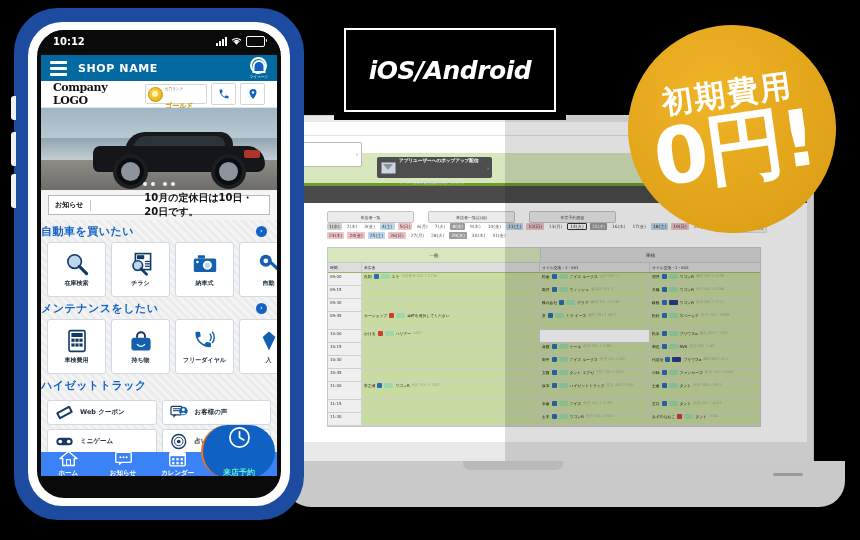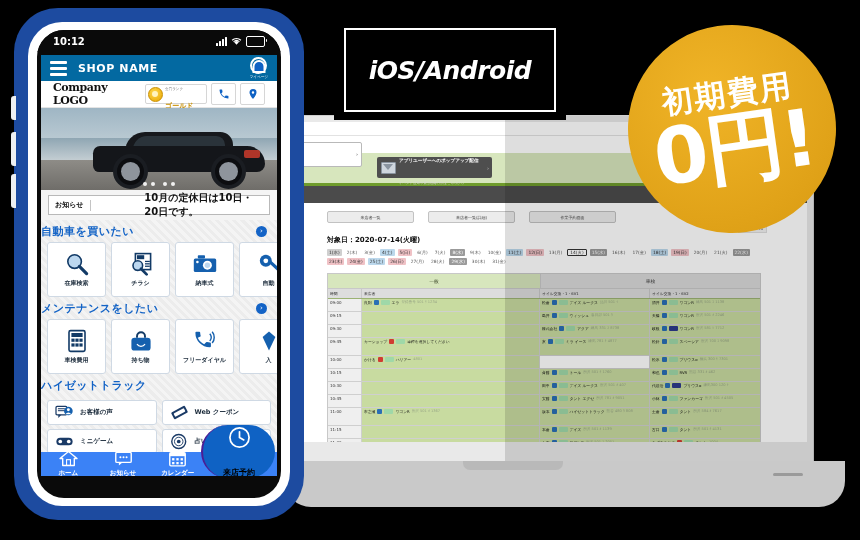--- a/index.html
+++ b/index.html
@@ -147,21 +147,21 @@
   .wide{display:flex;gap:5px;padding:0 6px;margin-top:4px;}
   .wtile{flex:1;height:25px;background:#fff;border:1px solid #cfd9e4;border-radius:3px;display:flex;align-items:center;gap:6px;padding:0 7px;box-sizing:border-box;}
   .wtile .lbl{font-size:6.5px;color:#1a2a3a;font-weight:bold;}
   .wtile svg{width:19px;height:17px;flex:0 0 auto;}
 
   .tabbar{position:absolute;left:0;right:0;bottom:0;height:24px;background:#3b82f6;display:flex;align-items:center;z-index:8;}
   .tb{flex:1;display:flex;flex-direction:column;align-items:center;gap:2px;color:#fff;}
   .tb svg{width:19px;height:17px;}
   .tb .lb{font-size:6.5px;font-weight:bold;}
   .reserve{position:absolute;right:2px;bottom:-2px;width:72px;height:53px;background:#0f62c4;border-radius:40px;
-      display:flex;flex-direction:column;align-items:center;justify-content:center;gap:18px;color:#000000;border-left:2px solid #4c1d95;z-index:9;}
+      display:flex;flex-direction:column;align-items:center;justify-content:center;gap:18px;color:#5eead4;border-left:2px solid #f97316;z-index:9;}
   .reserve svg{width:23px;height:23px;}
   .reserve .lb{font-size:8px;font-weight:bold;}
 
   
   #iosbadge{position:absolute;left:334px;top:20px;width:232px;height:100px;background:#000;
       display:flex;align-items:center;justify-content:center;z-index:30;}
   #iosbadge .inner{border:2px solid #fff;width:208px;height:80px;display:flex;flex-direction:column;
       align-items:center;justify-content:center;color:#fff;gap:1px;font-style:italic;}
   #iosbadge .l1{font-size:25px;font-weight:bold;letter-spacing:-.5px;}
   #iosbadge .l2{font-size:21px;font-weight:bold;letter-spacing:1px;}
@@ -204,21 +204,20 @@
         <div class="ls-darkbar"></div>
 
         <div class="ls-main">
           <div class="tabrow">
             <div class="tabbtn">来店者一覧</div>
             <div class="tabbtn">来店者一覧(詳細)</div>
             <div class="tabbtn">作業予約画面</div>
           </div>
           <div class="datestamp">2020-07-14</div>
 
-          <div class="targetdate">対象日：2020-07-14(火曜)</div>
 
           <div class="daystrip" id="daystrip">
               <span class="day d-gray">1(水)</span>
               <span class="day d-plain">2(木)</span>
               <span class="day d-plain">3(金)</span>
               <span class="day d-blue">4(土)</span>
               <span class="day d-pink">5(日)</span>
               <span class="day d-plain">6(月)</span>
               <span class="day d-plain">7(火)</span>
               <span class="day d-dark">8(水)</span>
@@ -662,38 +661,38 @@
               <span class="lbl">入</span>
             </div>
           </div>
 
           <div class="secthead">
             <span class="t">ハイゼットトラック</span>
           </div>
           <div class="wide">
             <div class="wtile">
               <svg viewBox="0 0 24 22">
+                <g transform="rotate(-28 12 11)">
+                    <rect x="2" y="6" width="20" height="10" rx="1.6" fill="#1a3a66"></rect>
+                    <rect x="4.5" y="8.5" width="15" height="5" rx="1" fill="#fff"></rect>
+                  </g>
+              </svg>
+              <span class="lbl">Web クーポン</span>
+            </div>
+            <div class="wtile">
+              <svg viewBox="0 0 24 22">
                 <rect x="1" y="3" width="14" height="11" rx="1.4" fill="#fff" stroke="#1a3a66" stroke-width="1.6"></rect>
                 <path d="M4 14 L4 18 L8 14Z" fill="#1a3a66"></path>
                 <rect x="3.5" y="5.5" width="9" height="1.3" fill="#1a3a66"></rect>
                   <rect x="3.5" y="8" width="9" height="1.3" fill="#1a3a66"></rect>
                 <circle cx="17" cy="9" r="5.6" fill="#1560ae"></circle>
                   <circle cx="17" cy="7.4" r="1.9" fill="#fff"></circle>
                 <path d="M13.4 13.2a4 4 0 0 1 7.2 0z" fill="#fff"></path>
               </svg>
               <span class="lbl">お客様の声</span>
-            </div>
-            <div class="wtile">
-              <svg viewBox="0 0 24 22">
-                <g transform="rotate(-28 12 11)">
-                    <rect x="2" y="6" width="20" height="10" rx="1.6" fill="#1a3a66"></rect>
-                    <rect x="4.5" y="8.5" width="15" height="5" rx="1" fill="#fff"></rect>
-                  </g>
-              </svg>
-              <span class="lbl">Web クーポン</span>
             </div>
           </div>
           <div class="wide">
             <div class="wtile">
               <svg viewBox="0 0 24 22">
                 <rect x="1.5" y="6" width="21" height="10" rx="5" fill="#1a3a66"></rect>
                 <circle cx="6.5" cy="11" r="2.4" fill="#fff"></circle>
                   <circle cx="17.5" cy="11" r="2.4" fill="#fff"></circle>
               </svg>
               <span class="lbl">ミニゲーム</span>

